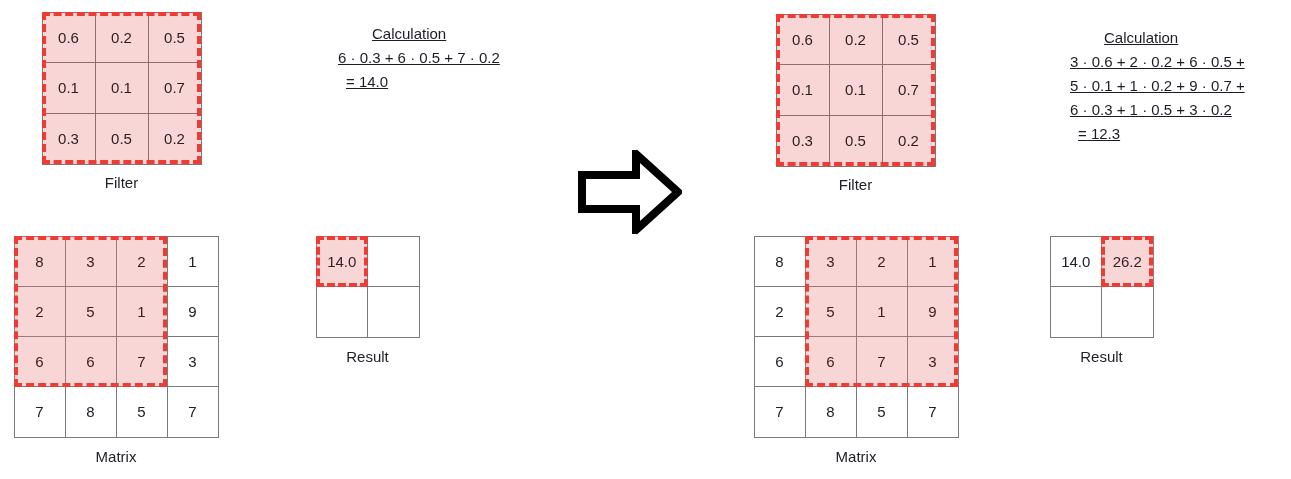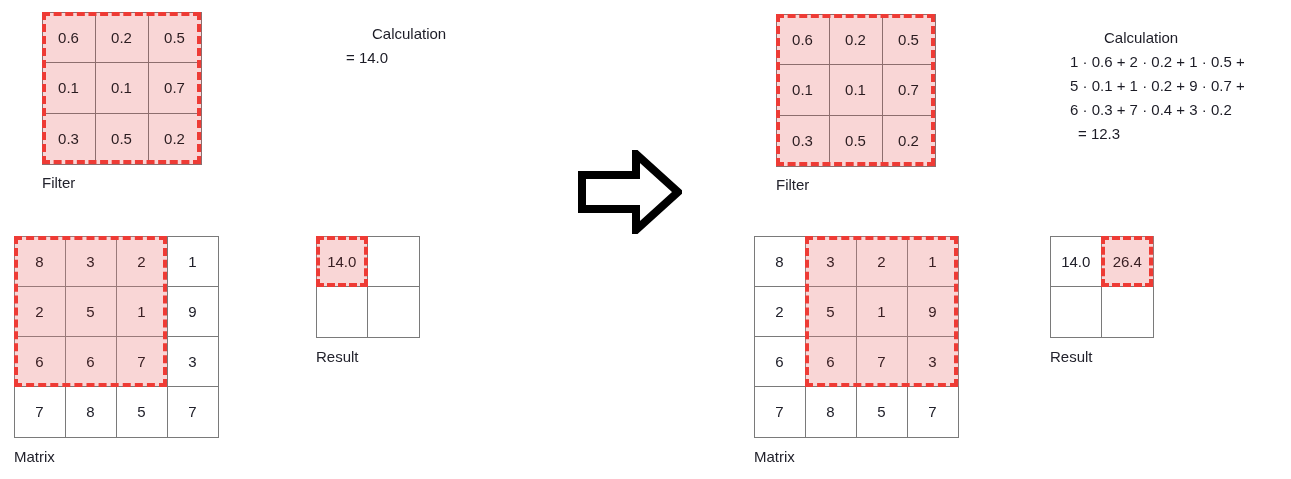--- a/index.html
+++ b/index.html
@@ -58,33 +58,34 @@
   
   .sel {
     position: absolute;
     box-sizing: border-box;
     border: 4px dashed #ee3b35;
     pointer-events: none;
   }
 
   .caption {
     position: absolute;
-    text-align: left;
+    text-align: center;
     font-size: 15px;
     color: #22222c;
     white-space: nowrap;
   }
 
   
   .calc {
     position: absolute;
     font-size: 15px;
     color: #1c1c26;
     line-height: 24px;
     white-space: nowrap;
+    text-decoration: underline;
   }
   .calc .calc-title {
     display: block;
     padding-left: 34px;
   }
   .calc .calc-line {
     display: block;
   }
   .calc .calc-total {
     display: block;
@@ -112,20 +113,21 @@
         <div class="cell">0.7</div>
         <div class="cell">0.3</div>
         <div class="cell">0.5</div>
         <div class="cell">0.2</div>
       </div>
     <div class="sel" style="left:42px; top:12px; width:159px; height:152px;"></div>
     <div class="caption" style="left:42px; top:174px; width:159px;">Filter</div>
 
     <div class="calc" style="left:338px; top:22px;">
       <span class="calc-title">Calculation</span>
+      <span class="calc-line">6 · 0.3 + 6 · 0.5 + 7 · 0.2</span>
       <span class="calc-total">= 14.0</span>
     </div>
 
     <div class="grid" id="left-matrix" style="left: 14px; top: 236px; width: 204px; height: 201px; grid-template-columns: repeat(4, 1fr); grid-template-rows: repeat(4, 1fr);">
         <div class="cell hl">8</div>
         <div class="cell hl">3</div>
         <div class="cell hl">2</div>
         <div class="cell">1</div>
         <div class="cell hl">2</div>
         <div class="cell hl">5</div>
@@ -170,23 +172,23 @@
         <div class="cell">0.7</div>
         <div class="cell">0.3</div>
         <div class="cell">0.5</div>
         <div class="cell">0.2</div>
       </div>
     <div class="sel" style="left:776px; top:14px; width:159px; height:152px;"></div>
     <div class="caption" style="left:776px; top:176px; width:159px;">Filter</div>
 
     <div class="calc" style="left:1070px; top:26px;">
       <span class="calc-title">Calculation</span>
-      <span class="calc-line">1 · 0.6 + 2 · 0.2 + 1 · 0.5 +</span>
+      <span class="calc-line">3 · 0.6 + 2 · 0.2 + 6 · 0.5 +</span>
       <span class="calc-line">5 · 0.1 + 1 · 0.2 + 9 · 0.7 +</span>
-      <span class="calc-line">6 · 0.3 + 7 · 0.4 + 3 · 0.2</span>
+      <span class="calc-line">6 · 0.3 + 1 · 0.5 + 3 · 0.2</span>
       <span class="calc-total">= 12.3</span>
     </div>
 
     <div class="grid" id="right-matrix" style="left: 754px; top: 236px; width: 204px; height: 201px; grid-template-columns: repeat(4, 1fr); grid-template-rows: repeat(4, 1fr);">
         <div class="cell">8</div>
         <div class="cell hl">3</div>
         <div class="cell hl">2</div>
         <div class="cell hl">1</div>
         <div class="cell">2</div>
         <div class="cell hl">5</div>
@@ -199,21 +201,21 @@
         <div class="cell">7</div>
         <div class="cell">8</div>
         <div class="cell">5</div>
         <div class="cell">7</div>
       </div>
     <div class="sel" style="left:805px; top:236px; width:153px; height:151px;"></div>
     <div class="caption" style="left:754px; top:448px; width:204px;">Matrix</div>
 
     <div class="grid" id="right-result" style="left: 1050px; top: 236px; width: 103px; height: 101px; grid-template-columns: repeat(2, 1fr); grid-template-rows: repeat(2, 1fr);">
         <div class="cell">14.0</div>
-        <div class="cell hl">26.4</div>
+        <div class="cell hl">26.2</div>
         <div class="cell"></div>
         <div class="cell"></div>
       </div>
     <div class="sel" style="left:1101px; top:236px; width:52px; height:51px;"></div>
     <div class="caption" style="left:1050px; top:348px; width:103px;">Result</div>
   </div>
 
 </div>
 
 </body></html>

